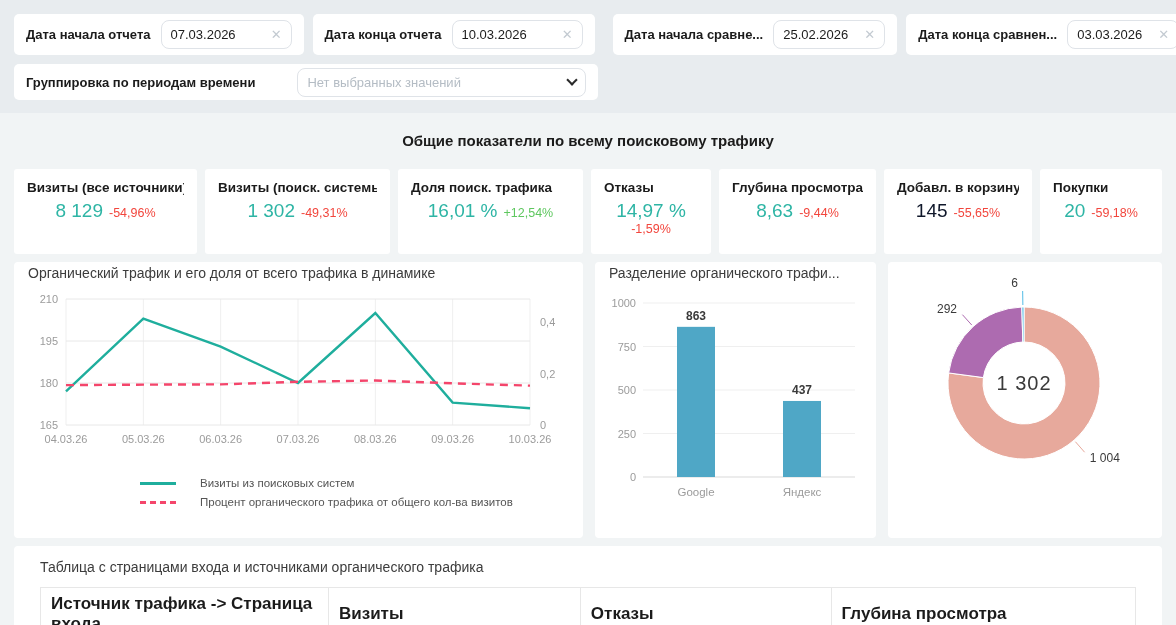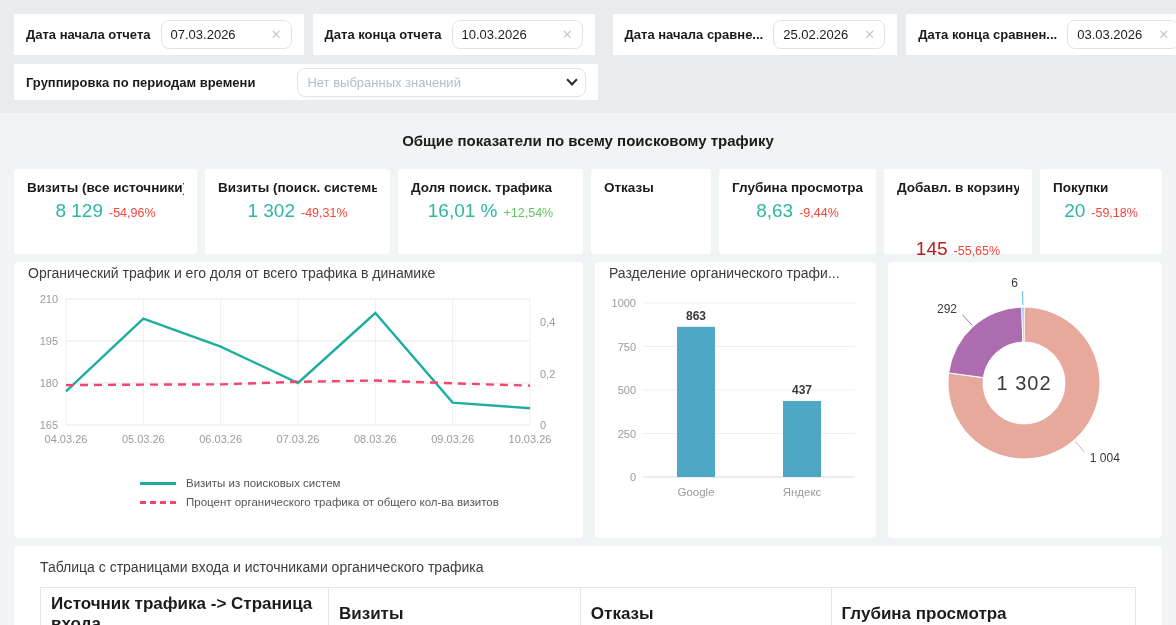--- a/index.html
+++ b/index.html
@@ -7,21 +7,21 @@
   body {
     font-family: "Liberation Sans", "DejaVu Sans", sans-serif;
     background: #f1f4f5;
     color: #1b1b1b;
   }
   
   .band { background: #e8ecef; padding: 14px 14px 13px; }
   .frow { display: flex; gap: 9px; align-items: center; }
   .frow2 { margin-top: 9px; display: flex; }
   .filter-card {
-    background: #fff; border-radius: 0; height: 41px;
+    background: #fff; border-radius: 5px; height: 41px;
     display: flex; align-items: center; gap: 10px; padding: 0 12px;
   }
   .flabel { font-weight: bold; font-size: 13px; white-space: nowrap; }
   .finput {
     border: 1px solid #dfe3e8; border-radius: 8px; height: 29px;
     display: flex; align-items: center; justify-content: space-between;
     padding: 0 9px; font-size: 13px; background: #fff;
   }
   .finput.w130 { width: 131px; }
   .finput.w110 { width: 112px; }
@@ -43,21 +43,21 @@
   .kpi-value { font-size: 19px; }
   .kpi-change { font-size: 12.5px; }
   
   .charts-row { display: flex; gap: 12px; margin: 8px 14px 0; }
   .panel { background: #fff; border-radius: 4px; padding: 3px 14px; height: 276px; overflow: hidden; }
   .panel-title { font-size: 14px; color: #3c3c3c; margin-bottom: 6px; white-space: nowrap; overflow: hidden; }
   .p-line  { width: 569px; }
   .p-bar   { width: 281px; }
   .p-donut { width: 274px; }
   .legend { margin: 2px 0 0 112px; }
-  .legend-item { display: flex; align-items: center; gap: 10px; margin-bottom: 7px; cursor: pointer; }
+  .legend-item { display: flex; align-items: center; gap: 24px; margin-bottom: 7px; cursor: pointer; }
   .legend-sample { width: 36px; border-top-width: 3px; flex: none; }
   .legend-label { font-size: 11.5px; color: #555; white-space: nowrap; }
   
   .table-panel { background: #fff; border-radius: 4px 4px 0 0; margin: 8px 14px 0; padding: 13px 26px 0; height: 90px; }
   .table-title { font-size: 14px; color: #3c3c3c; }
   table { width: 100%; border-collapse: collapse; margin-top: 12px; }
   th, td { border: 1px solid #e7e7e7; font-size: 17px; padding: 6px 10px; }
   th { text-align: left; font-weight: bold; }
   td.num { text-align: right; }
   .expand { color: #555; margin-right: 9px; cursor: pointer; display: inline-block; }
@@ -128,32 +128,36 @@
   </div>
   <div class="kpi-card" style="width:185px">
     <div class="kpi-title">Доля поиск. трафика</div>
     <div class="kpi-vals">
         <span class="kpi-value" style="color: rgb(46, 181, 165);">16,01 %</span>
         <span class="kpi-change" style="color: rgb(94, 199, 95);">+12,54%</span>
       </div>
   </div>
   <div class="kpi-card" style="width:120px">
     <div class="kpi-title">Отказы</div>
+    <div class="kpi-vals">
+        <span class="kpi-value" style="color: rgb(46, 181, 165);">14,97 %</span>
+        <span class="kpi-change" style="color: rgb(242, 70, 61);">-1,59%</span>
+      </div>
   </div>
   <div class="kpi-card" style="width:157px">
     <div class="kpi-title">Глубина просмотра</div>
     <div class="kpi-vals">
         <span class="kpi-value" style="color: rgb(46, 181, 165);">8,63</span>
         <span class="kpi-change" style="color: rgb(242, 70, 61);">-9,44%</span>
       </div>
   </div>
   <div class="kpi-card" style="width:148px">
     <div class="kpi-title">Добавл. в корзину</div>
     <div class="kpi-vals">
-        <span class="kpi-value" style="color: #b91c1c; margin-top: 38px;">145</span>
+        <span class="kpi-value" style="color: #0f172a;">145</span>
         <span class="kpi-change" style="color: rgb(242, 70, 61);">-55,65%</span>
       </div>
   </div>
   <div class="kpi-card" style="width:122px">
     <div class="kpi-title">Покупки</div>
     <div class="kpi-vals">
         <span class="kpi-value" style="color: rgb(46, 181, 165);">20</span>
         <span class="kpi-change" style="color: rgb(242, 70, 61);">-59,18%</span>
       </div>
   </div>

